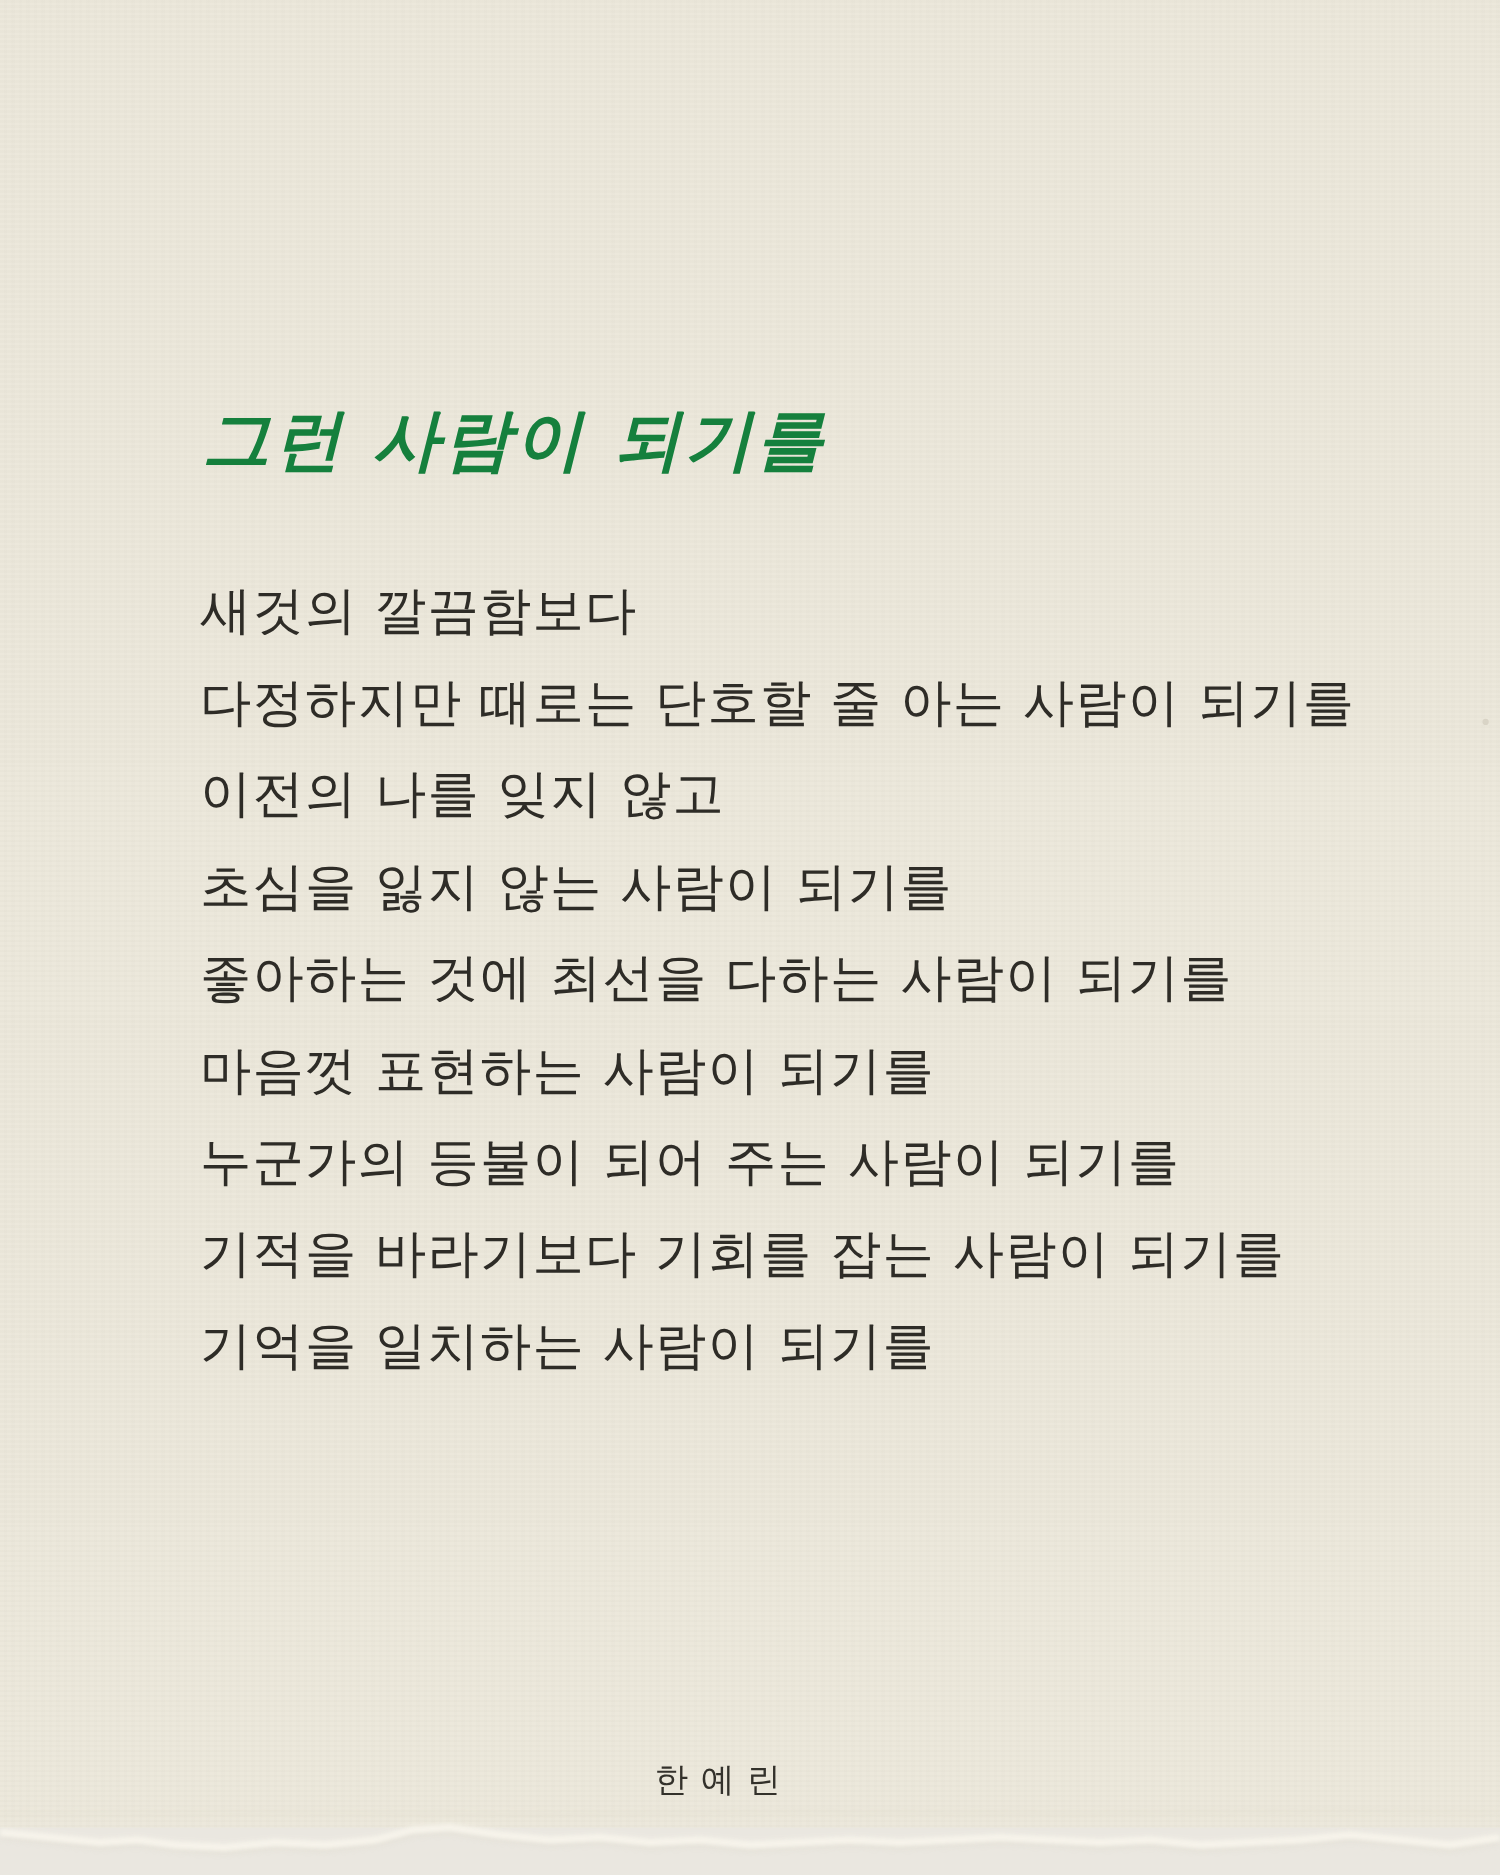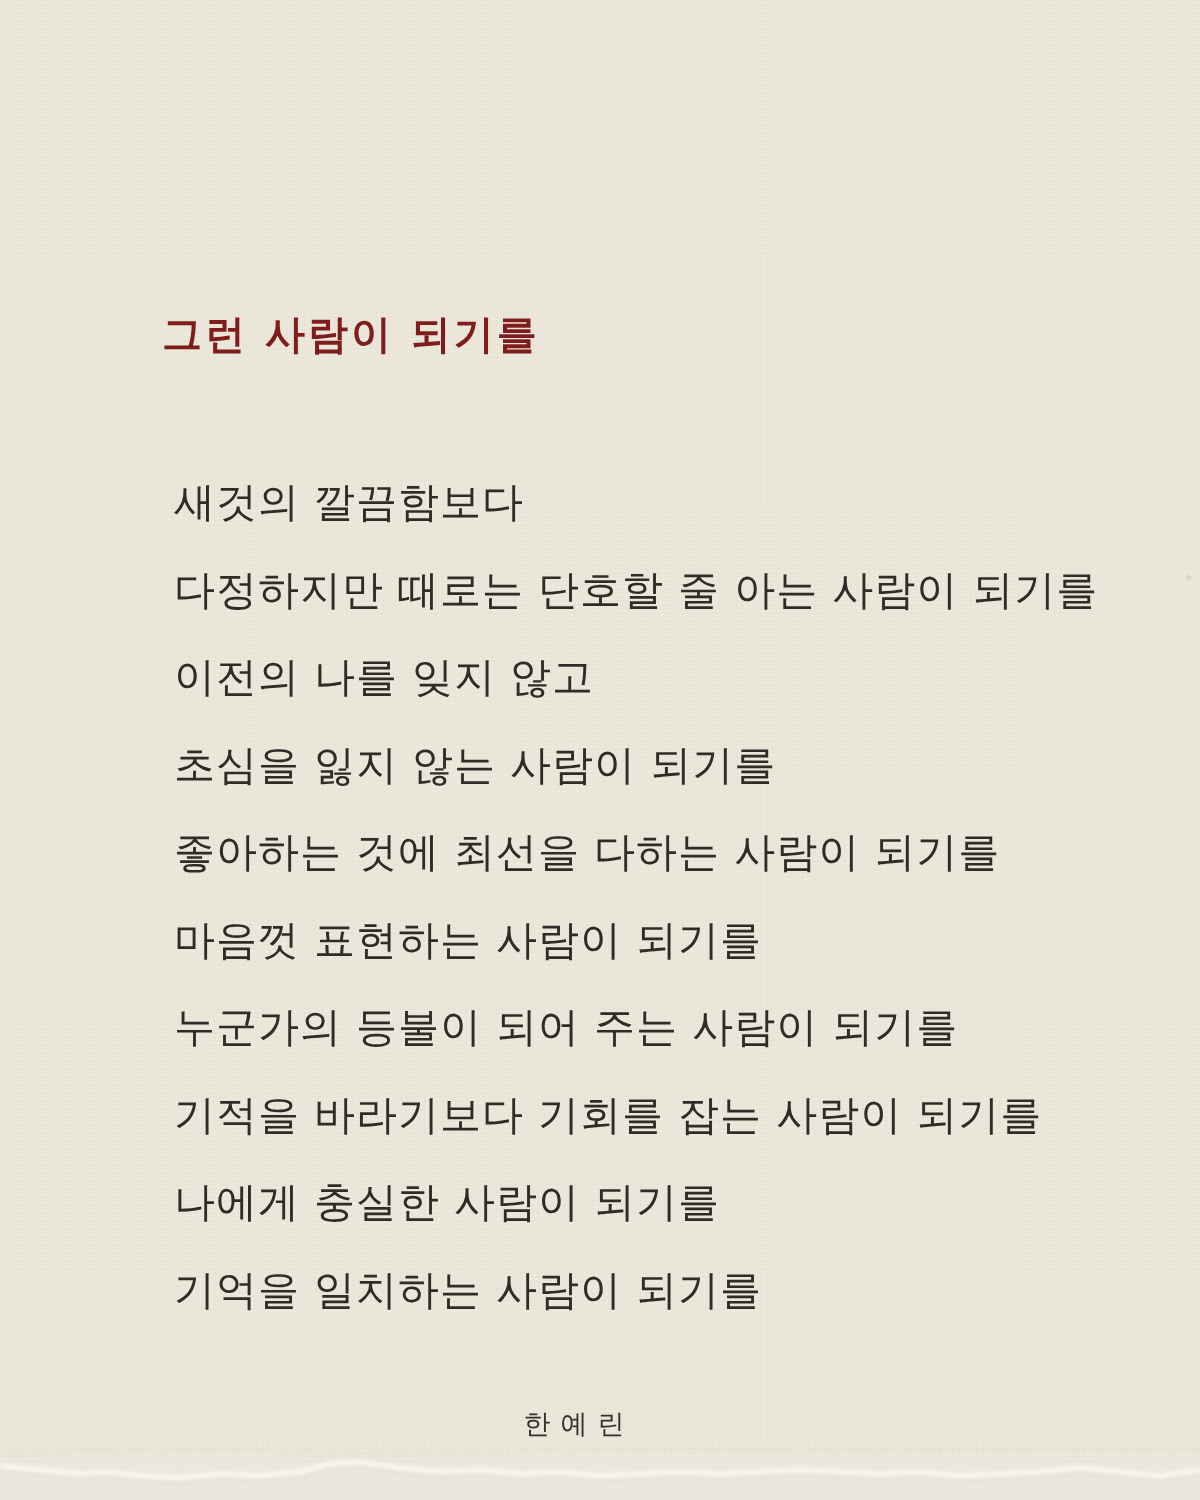--- a/index.html
+++ b/index.html
@@ -22,33 +22,34 @@
     inset: 0;
     background:
       repeating-linear-gradient(0deg, rgba(255,255,255,0.015) 0 2px, rgba(0,0,0,0.012) 2px 4px),
       repeating-linear-gradient(90deg, rgba(255,255,255,0.012) 0 3px, rgba(0,0,0,0.008) 3px 6px);
     pointer-events: none;
   }
   .poem-title {
     position: absolute;
     left: 162px;
     top: 280px;
-    font-size: 40px;
+    font-size: 54px;
     font-weight: 700;
     letter-spacing: 3px;
-    color: #7f1d1d;
+    color: #15803d;
+    font-style: italic;
   }
   .poem-body {
     position: absolute;
     left: 160px;
     top: 452px;
     width: 1000px;
   }
   .poem-body p {
-    margin: 14px;
+    margin: 0;
     padding: 0;
     font-size: 41px;
     line-height: 73.5px;
     font-weight: 400;
     letter-spacing: 1px;
     color: #2e2c27;
     white-space: nowrap;
   }
   .poem-author {
     position: absolute;
@@ -97,21 +98,20 @@
 
   <div class="poem-body">
     <p>새것의 깔끔함보다</p>
     <p>다정하지만 때로는 단호할 줄 아는 사람이 되기를</p>
     <p>이전의 나를 잊지 않고</p>
     <p>초심을 잃지 않는 사람이 되기를</p>
     <p>좋아하는 것에 최선을 다하는 사람이 되기를</p>
     <p>마음껏 표현하는 사람이 되기를</p>
     <p>누군가의 등불이 되어 주는 사람이 되기를</p>
     <p>기적을 바라기보다 기회를 잡는 사람이 되기를</p>
-    <p>나에게 충실한 사람이 되기를</p>
     <p>기억을 일치하는 사람이 되기를</p>
   </div>
 
   <div class="poem-author">한예린</div>
 
   <span class="paper-speck"></span>
 
   <div class="bottom-strip"></div>
 
   <svg class="torn-edge-svg" viewBox="0 0 1200 62" preserveAspectRatio="none">

